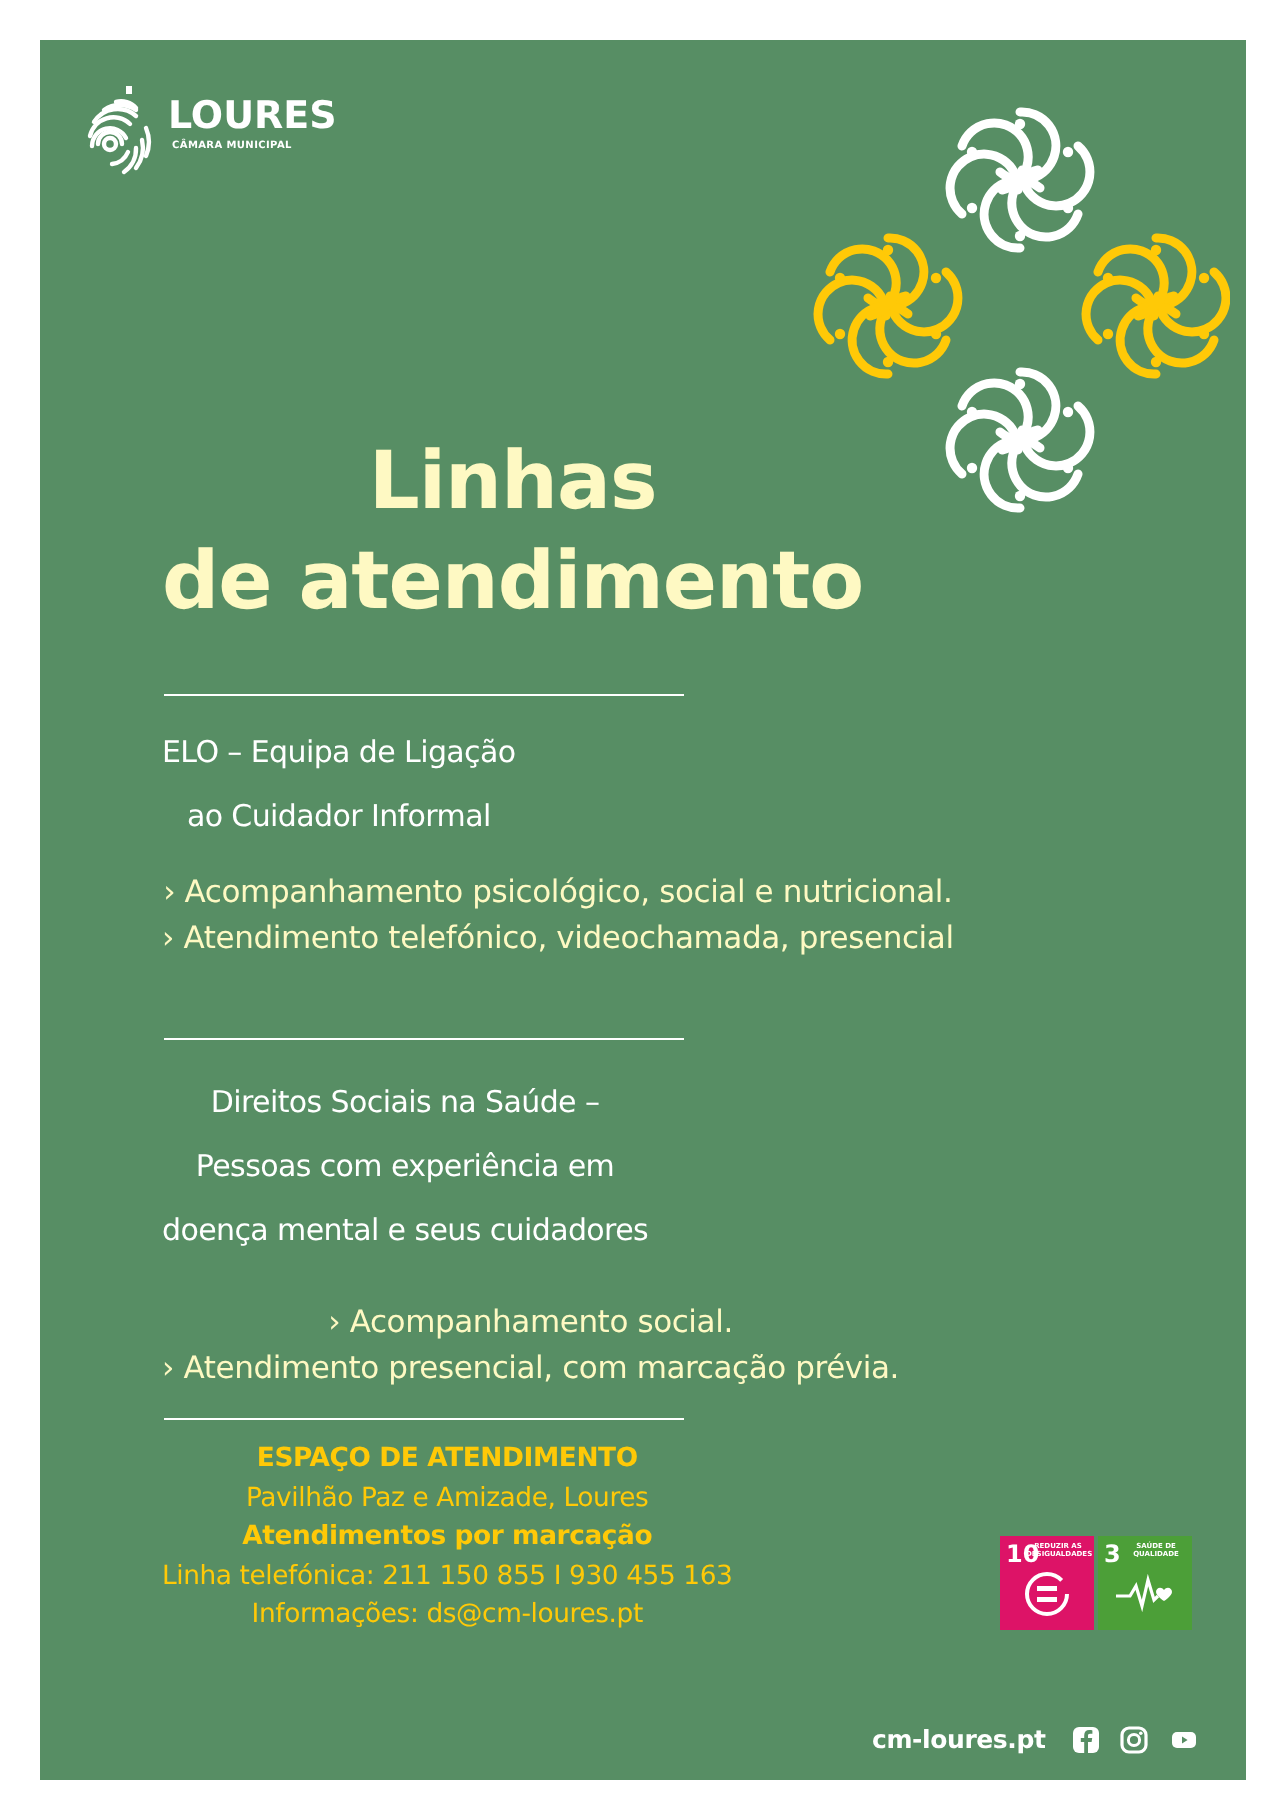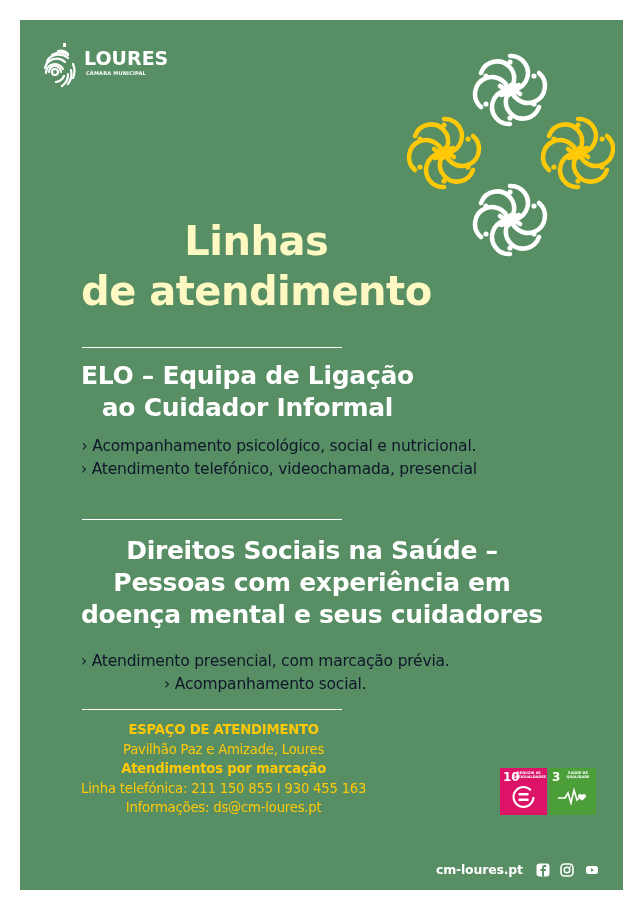--- a/index.html
+++ b/index.html
@@ -5,22 +5,22 @@
   html, body { margin: 0; padding: 0; background: #ffffff; }
   body { width: 642px; height: 909px; position: relative; overflow: hidden; font-family: "DejaVu Sans", sans-serif; }
   .poster { position: absolute; left: 20px; top: 20px; width: 603px; height: 870px; background: #578e64; text-align: center; }
   .logo { position: absolute; left: 22px; top: 20px; width: 140px; height: 50px; }
   .logo-mark { position: absolute; left: 0; top: 0; width: 40px; height: 50px; }
   .logo-title { position: absolute; left: 42px; top: 8px; color: #fff; font-family: "DejaVu Sans", sans-serif; font-weight: bold; font-size: 19px; letter-spacing: 0px; line-height: 20px; }
   .logo-sub { position: absolute; left: 44px; top: 30px; color: #fff; font-family: "DejaVu Sans", sans-serif; font-weight: bold; font-size: 5px; letter-spacing: 0.2px; }
   .flowers { position: absolute; left: 355px; top: 28px; width: 240px; height: 240px; }
   .title { position: absolute; left: 61px; top: 196px; color: #fef9c3; font-family: "DejaVu Sans", sans-serif; font-weight: bold; font-size: 40px; line-height: 50px; letter-spacing: -0.5px; margin: 0; }
   .divider { position: absolute; left: 62px; width: 260px; height: 1px; background: #ffffff; }
-  .sec-title { position: absolute; left: 61px; color: #fff; font-family: "DejaVu Sans", sans-serif; font-weight: bold; font-size: 25px; line-height: 32px; margin: 0; letter-spacing: -0.3px; }
-  .bullets { position: absolute; left: 61px; color: #0f172a; font-family: "DejaVu Sans", sans-serif; font-size: 15.5px; line-height: 23px; margin: 0; padding: 0; list-style: none; letter-spacing: -0.2px; }
+  .sec-title { position: absolute; left: 61px; color: #fff; font-family: "DejaVu Sans", sans-serif; font-weight: normal; font-size: 15px; line-height: 32px; margin: 0; letter-spacing: -0.3px; }
+  .bullets { position: absolute; left: 61px; color: #fef9c3; font-family: "DejaVu Sans", sans-serif; font-size: 15.5px; line-height: 23px; margin: 0; padding: 0; list-style: none; letter-spacing: -0.2px; }
   .bullets li { margin: 0; padding: 0; }
   .info { position: absolute; left: 61px; top: 700px; color: #ffc907; font-family: "DejaVu Sans", sans-serif; font-size: 13.2px; line-height: 19.5px; letter-spacing: -0.2px; }
   .info .b { font-weight: bold; }
   .ods { position: absolute; top: 748px; width: 47px; height: 47px; }
   .ods-10 { left: 480px; background: #dd1367; }
   .ods-3 { left: 529px; background: #4c9f38; }
   .ods-num { position: absolute; left: 3px; top: 2px; color: #fff; font-family: "DejaVu Sans", sans-serif; font-weight: bold; font-size: 12px; }
   .ods-txt { position: absolute; left: 13px; top: 3px; color: #fff; font-family: "DejaVu Sans", sans-serif; font-weight: bold; font-size: 3.5px; line-height: 4px; width: 32px; }
   .ods-icon { position: absolute; left: 8px; top: 16px; width: 31px; height: 26px; }
   .footer-left { position: absolute; left: 21px; top: 882px; color: #fff; font-family: "DejaVu Sans", sans-serif; font-weight: bold; font-size: 14px; letter-spacing: -0.2px; }
@@ -105,22 +105,22 @@
   </ul>
 
   <div class="divider" style="top:499px;"></div>
 
   <h2 class="sec-title" style="top:515px;">
     <span>Direitos Sociais na Saúde –</span><br>
     <span>Pessoas com experiência em</span><br>
     <span>doença mental e seus cuidadores</span>
   </h2>
   <ul class="bullets" style="top:630px;">
+    <li>› Acompanhamento social.</li>
     <li>› Atendimento presencial, com marcação prévia.</li>
-    <li>› Acompanhamento social.</li>
   </ul>
 
   <div class="divider" style="top:689px;"></div>
 
   <div class="info">
     <div class="b">ESPAÇO DE ATENDIMENTO</div>
     <div>Pavilhão Paz e Amizade, Loures</div>
     <div class="b">Atendimentos por marcação</div>
     <div>Linha telefónica: 211 150 855 I 930 455 163</div>
     <div>Informações: ds@cm-loures.pt</div>

